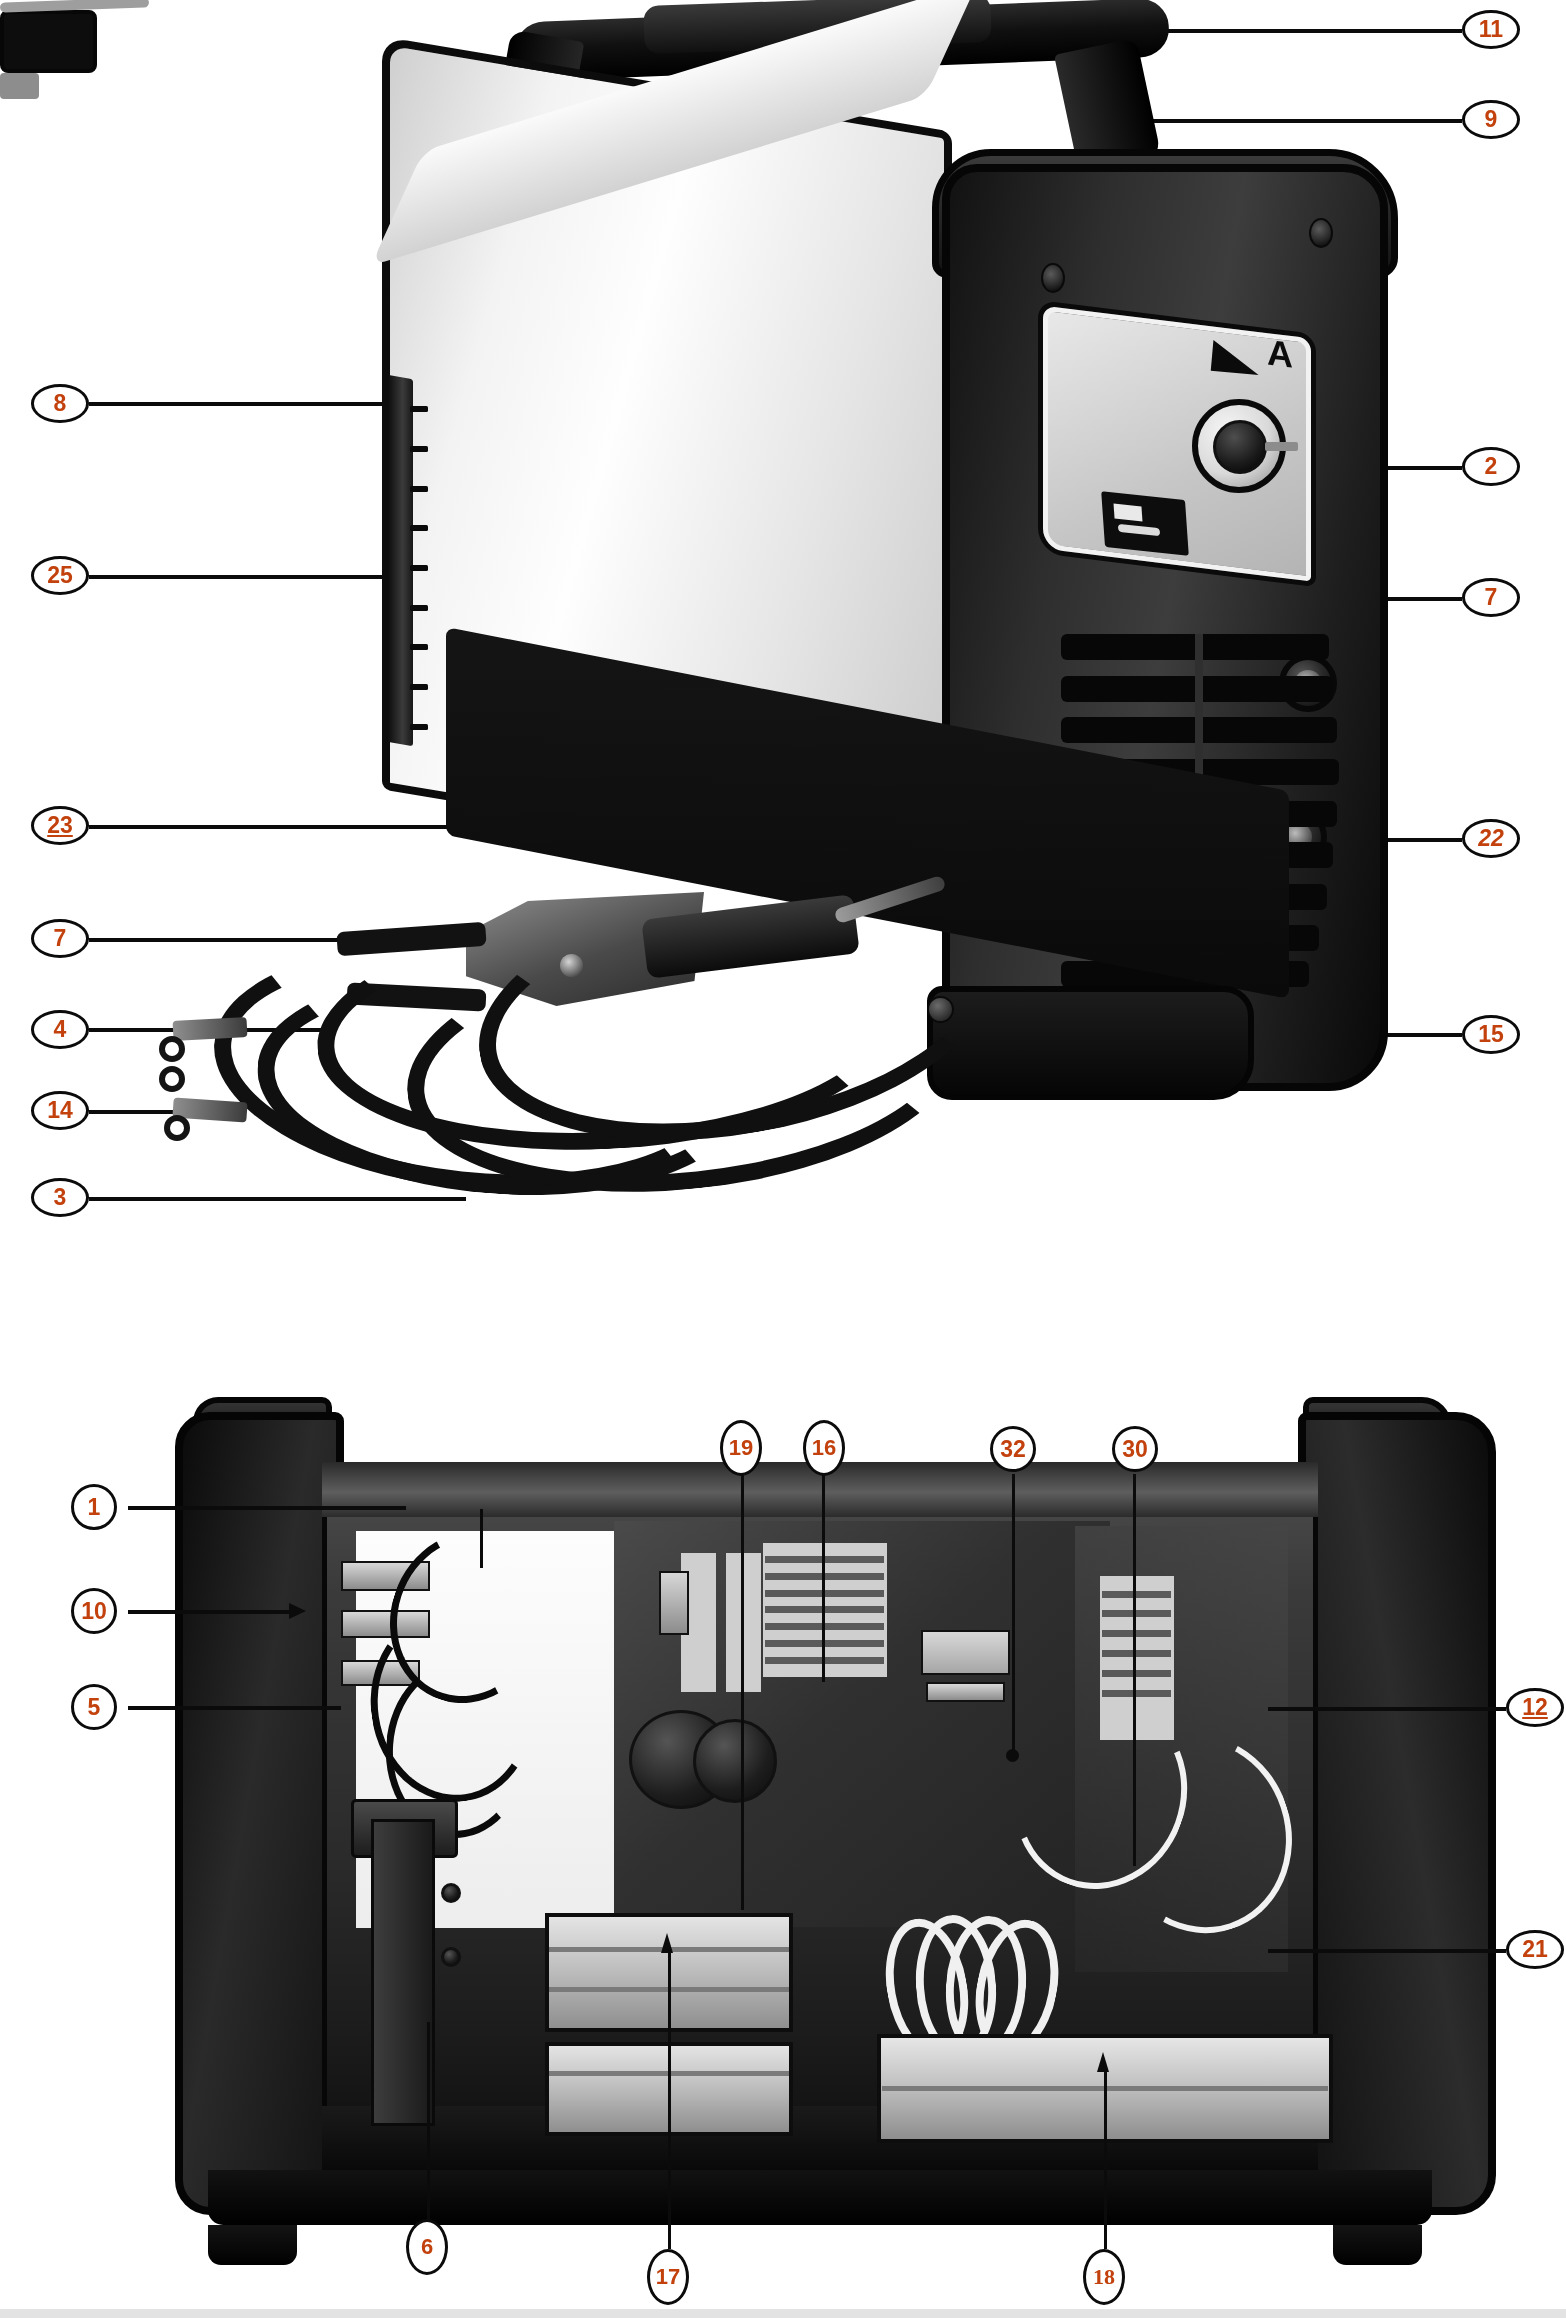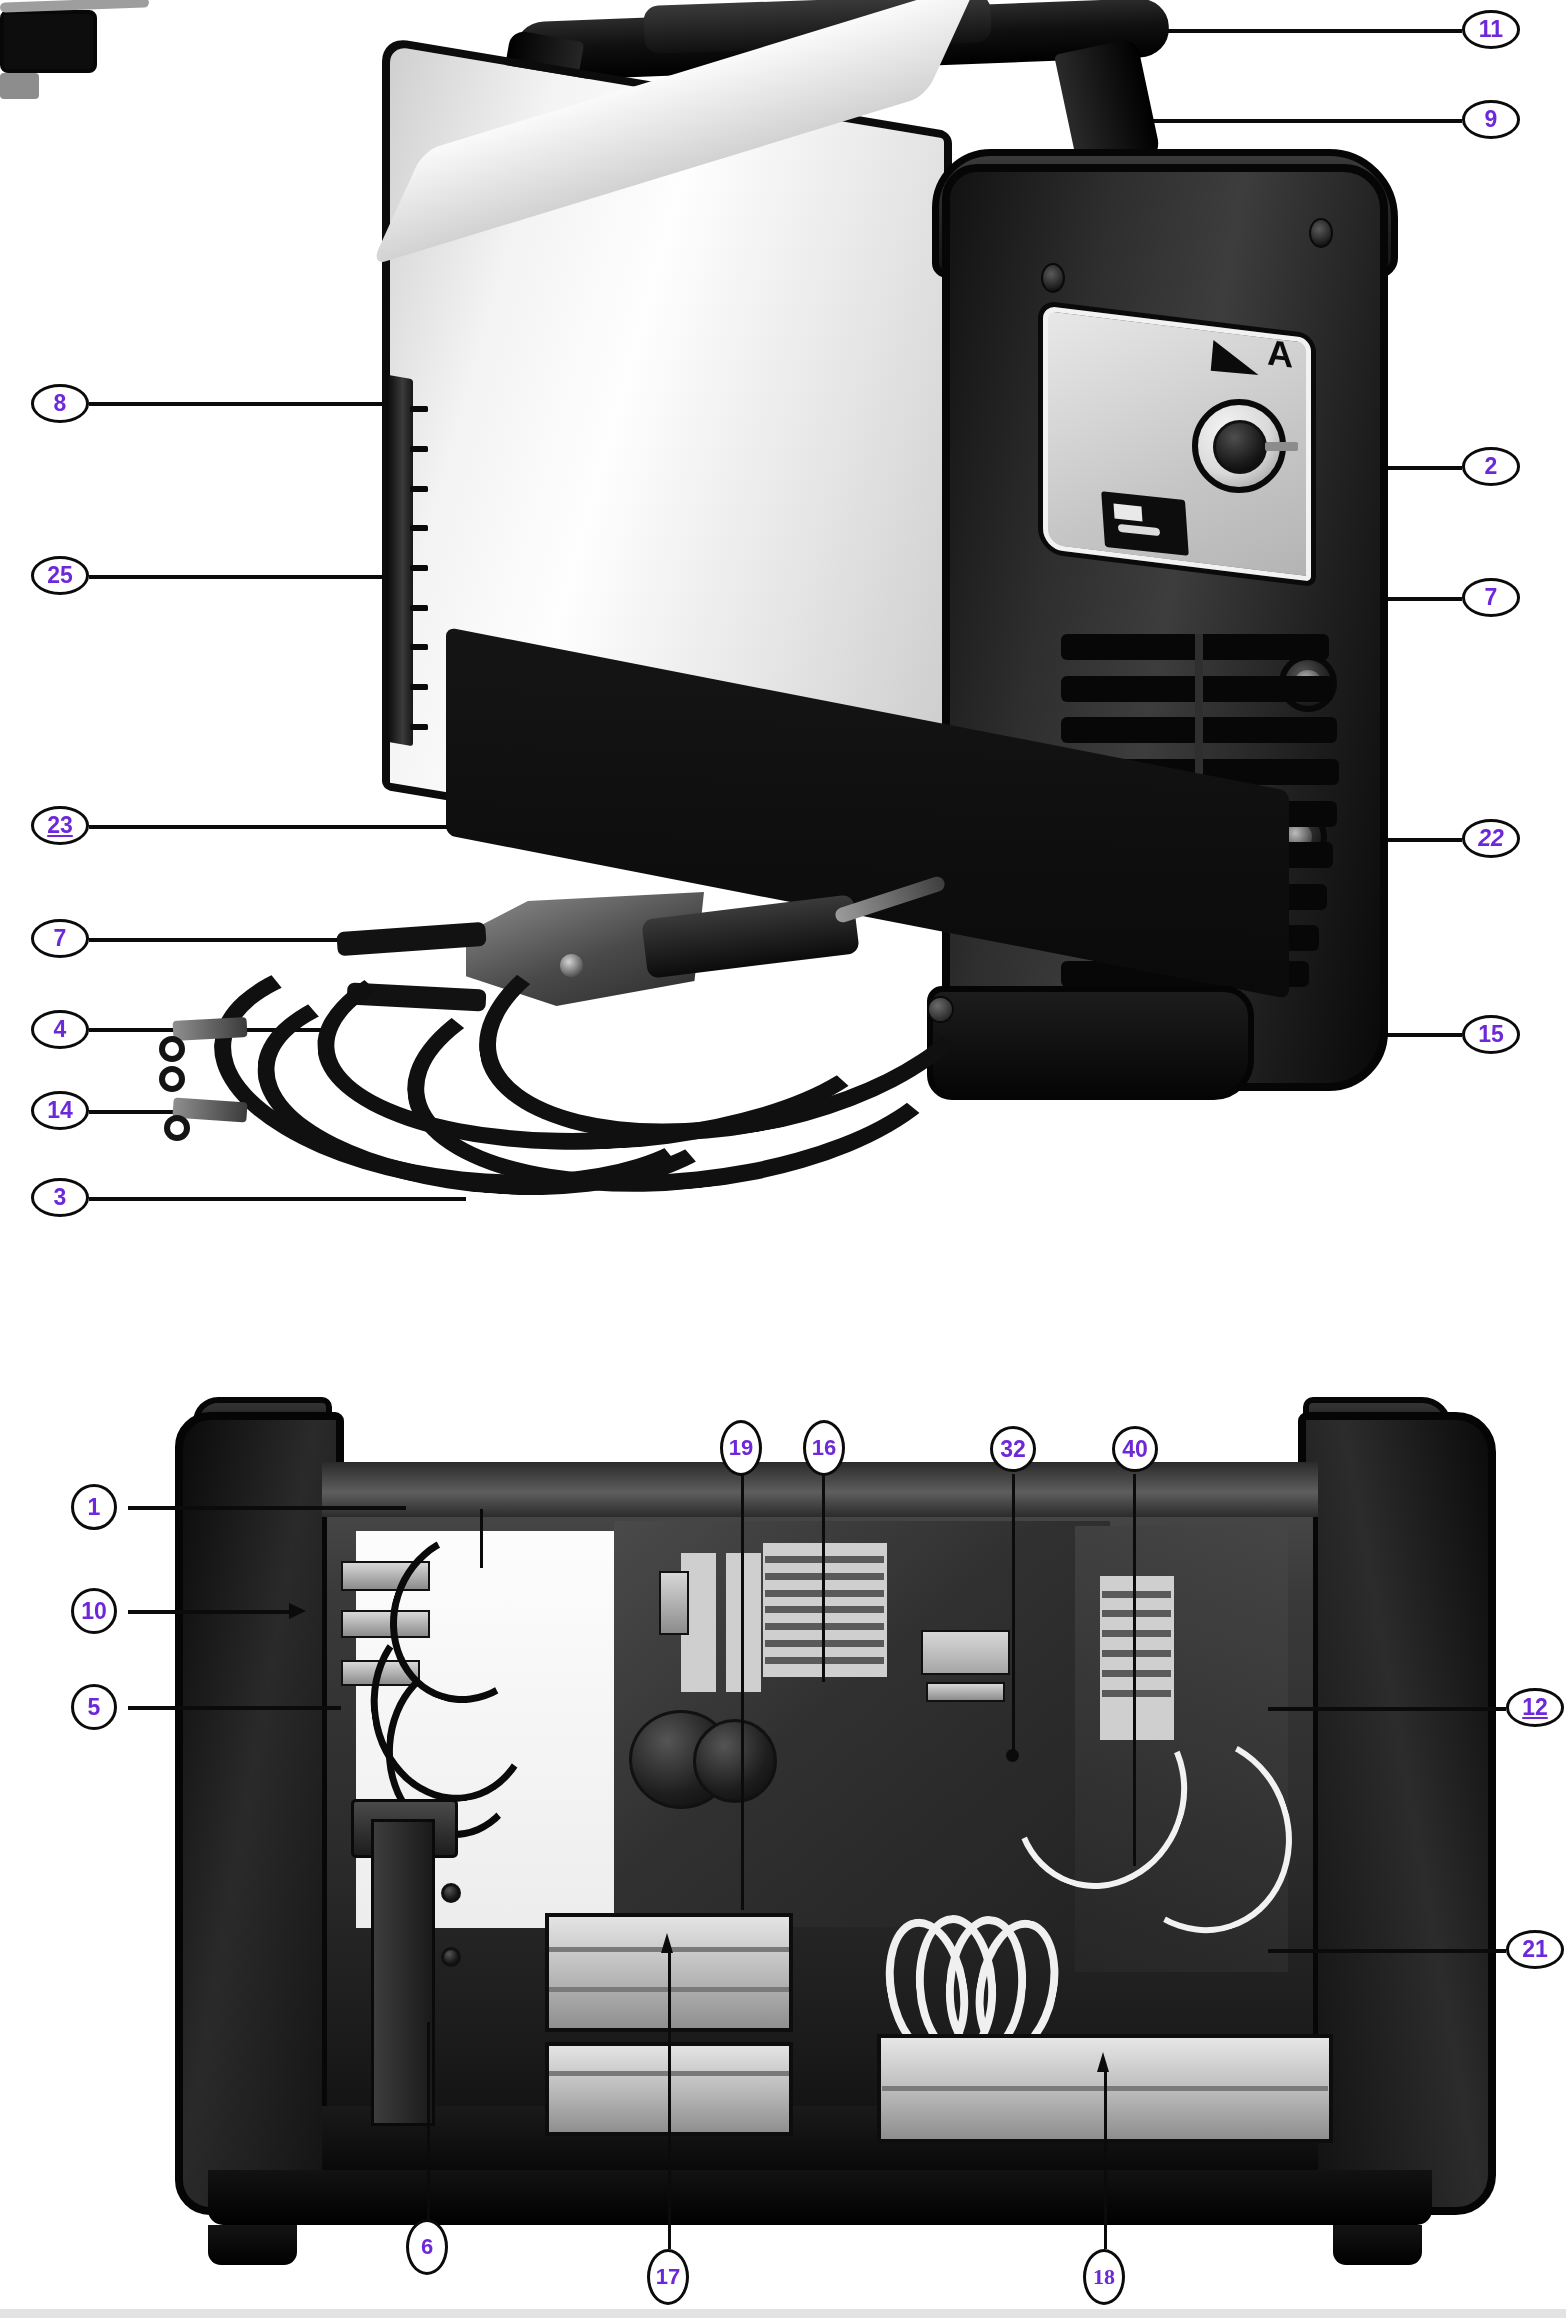--- a/index.html
+++ b/index.html
@@ -3,21 +3,21 @@
 <meta charset="utf-8">
 <title>Welder Parts Diagram</title>
 <style>
   html,body{margin:0;padding:0;background:#fff;}
   body{font-family:"Liberation Sans",sans-serif;}
   #page{position:relative;width:1566px;height:2319px;background:#fff;overflow:hidden;}
 
   
   .callout{position:absolute;border:3.5px solid #0b0b0b;background:#fff;
     display:flex;align-items:center;justify-content:center;
-    font-weight:bold;color:#6d28d9;line-height:1;box-sizing:border-box;}
+    font-weight:bold;color:#c2410c;line-height:1;box-sizing:border-box;}
   .callout.ell{width:58px;height:39px;border-radius:29px/19.3px;font-size:23px;}
   .callout.circ{width:46px;height:46px;border-radius:50%;font-size:23px;}
   .callout.vell{width:42px;height:56px;border-radius:21px/28px;font-size:22px;}
 
   
   .lead{position:absolute;background:#0b0b0b;}
   .lead.h{height:3.5px;}
   .lead.v{width:3px;}
   .dot{position:absolute;width:13px;height:13px;border-radius:50%;background:#0b0b0b;}
   .arrowR{position:absolute;width:0;height:0;border-left:17px solid #0b0b0b;
@@ -428,21 +428,21 @@
 
     <div class="lead v" style="left:383px;top:709px;height:198px;"></div>
     <div class="lead v" style="left:624px;top:639px;height:297px;"></div>
     <div class="arrowU" style="left:617px;top:620px;"></div>
     <div class="lead v" style="left:1060px;top:758px;height:178px;"></div>
     <div class="arrowU" style="left:1053px;top:739px;"></div>
 
     <div class="callout vell" style="left:676px;top:107px;">19</div>
     <div class="callout vell" style="left:759px;top:107px;">16</div>
     <div class="callout circ" style="left:946px;top:113px;">32</div>
-    <div class="callout circ" style="left:1068px;top:113px;">40</div>
+    <div class="callout circ" style="left:1068px;top:113px;">30</div>
 
     <div class="callout circ" style="left:27px;top:171px;">1</div>
     <div class="callout circ" style="left:27px;top:275px;">10</div>
     <div class="callout circ" style="left:27px;top:371px;">5</div>
 
     <div class="callout ell" style="left:1462px;top:375px;text-decoration:underline;">12</div>
     <div class="callout ell" style="left:1462px;top:617px;">21</div>
 
     <div class="callout vell" style="left:362px;top:906px;">6</div>
     <div class="callout vell" style="left:603px;top:936px;">17</div>

